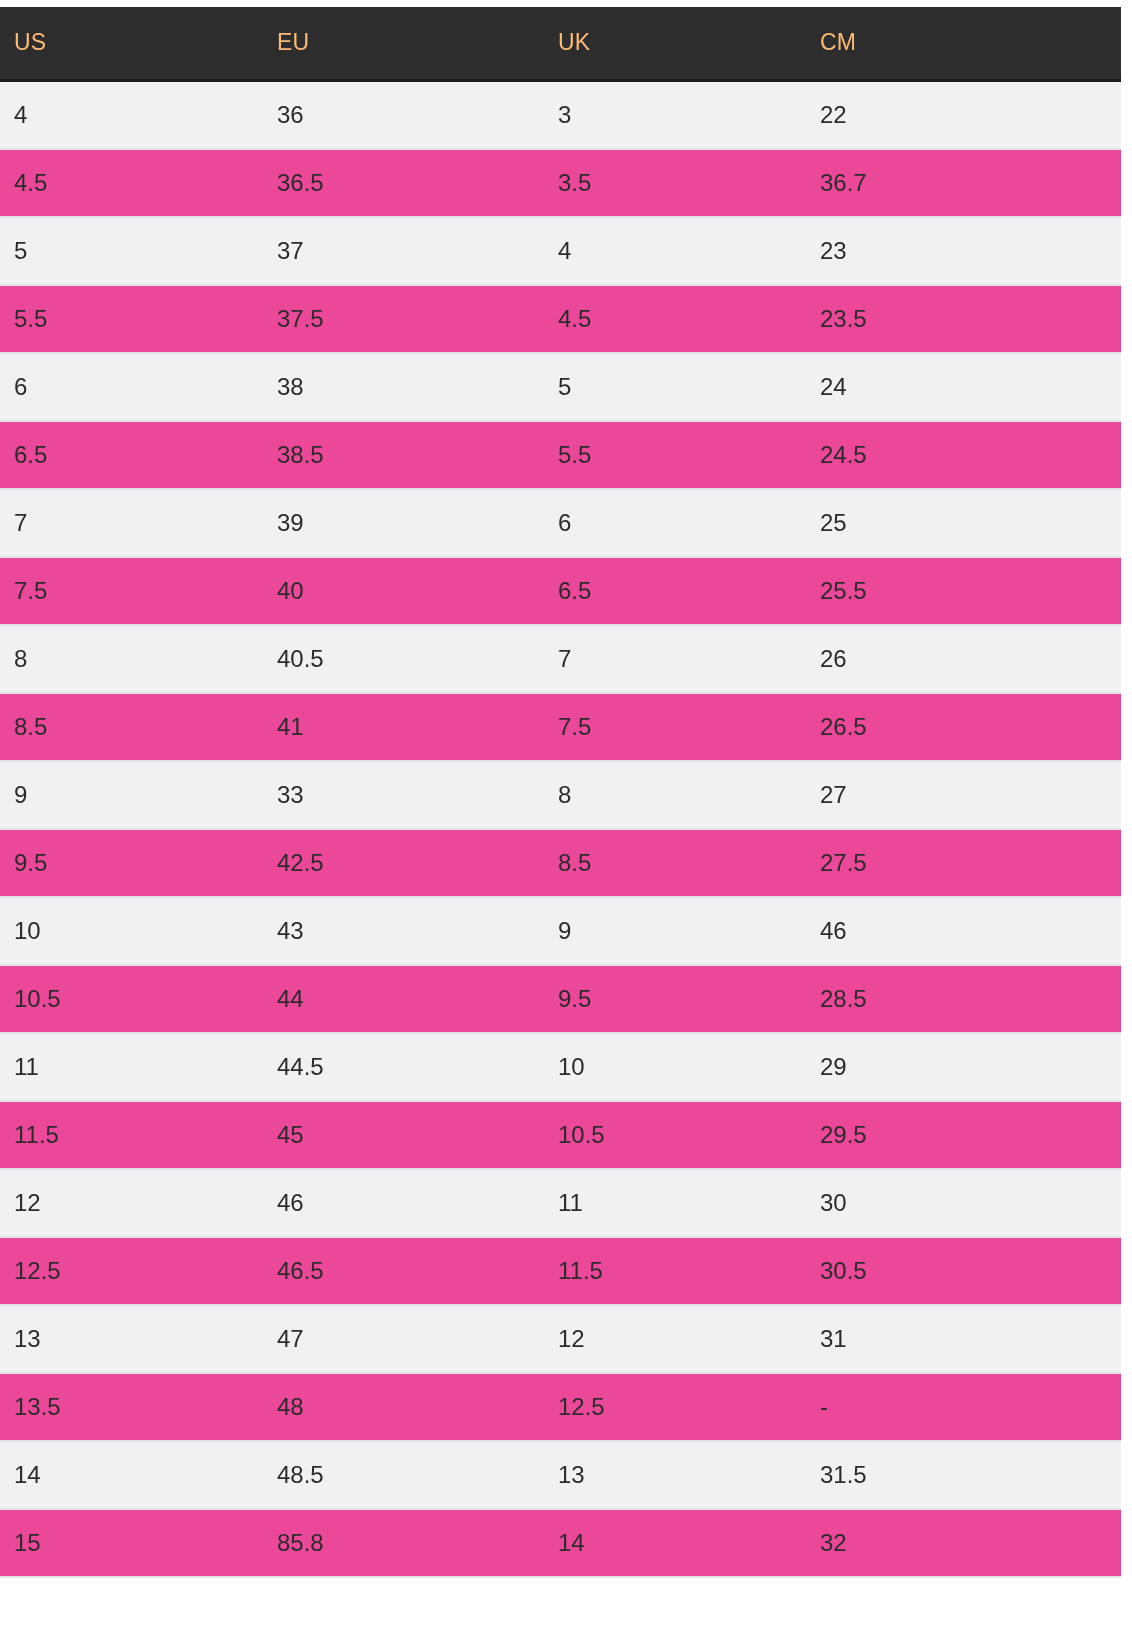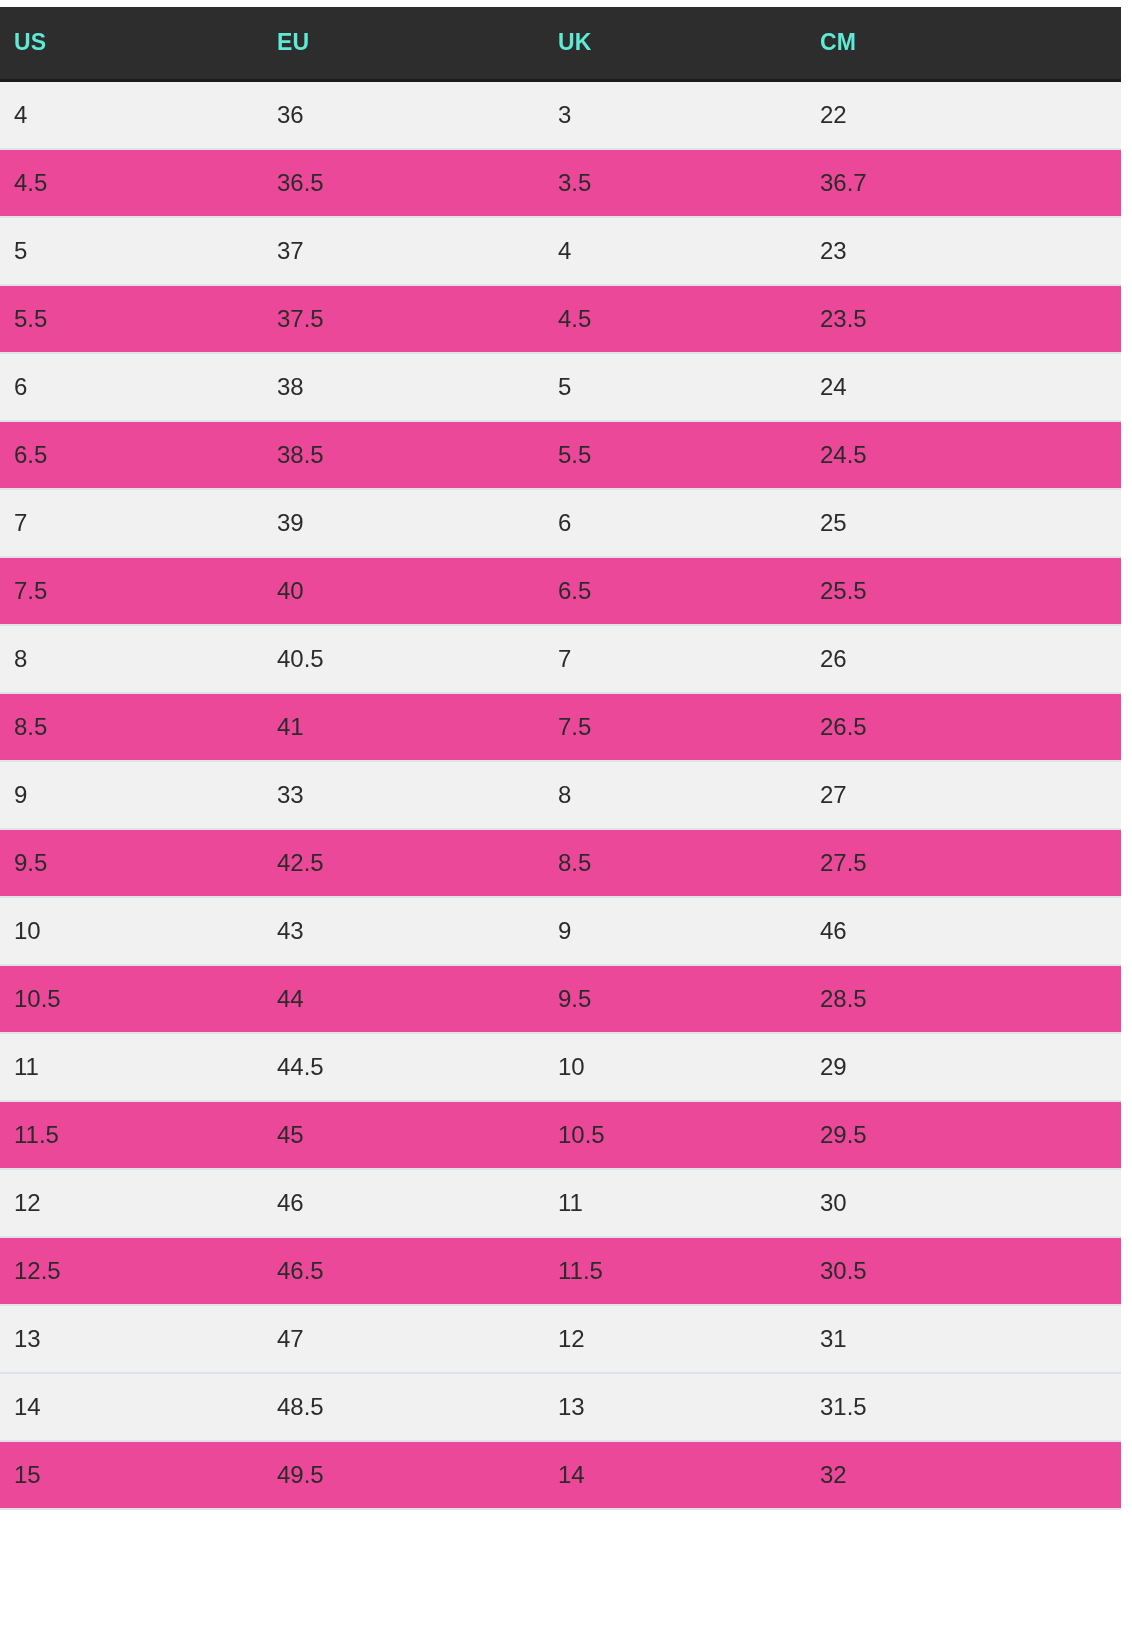--- a/index.html
+++ b/index.html
@@ -31,23 +31,23 @@
   
   col.c-us { width: 263px; }
   col.c-eu { width: 281px; }
   col.c-uk { width: 262px; }
   col.c-cm { width: 315px; }
 
   thead tr {
     background: #2d2d2d;
   }
   thead th {
-    color: #5eead4;
+    color: #fdba74;
     text-align: left;
-    font-weight: bold;
+    font-weight: normal;
     font-size: 23px;
     letter-spacing: 0.2px;
     padding: 22px 0 23px 14px;
     border: 0;
     white-space: nowrap;
   }
   thead tr {
     border-bottom: 3px solid #1c1c1c;
   }
 
@@ -195,27 +195,33 @@
           <td>46.5</td>
           <td>11.5</td>
           <td>30.5</td>
         </tr>
         <tr class="striped">
           <td>13</td>
           <td>47</td>
           <td>12</td>
           <td>31</td>
         </tr>
+        <tr>
+          <td>13.5</td>
+          <td>48</td>
+          <td>12.5</td>
+          <td>-</td>
+        </tr>
         <tr class="striped">
           <td>14</td>
           <td>48.5</td>
           <td>13</td>
           <td>31.5</td>
         </tr>
         <tr>
           <td>15</td>
-          <td>49.5</td>
+          <td>85.8</td>
           <td>14</td>
           <td>32</td>
         </tr>
       </tbody>
   </table>
 </div>
 
 </body></html>

